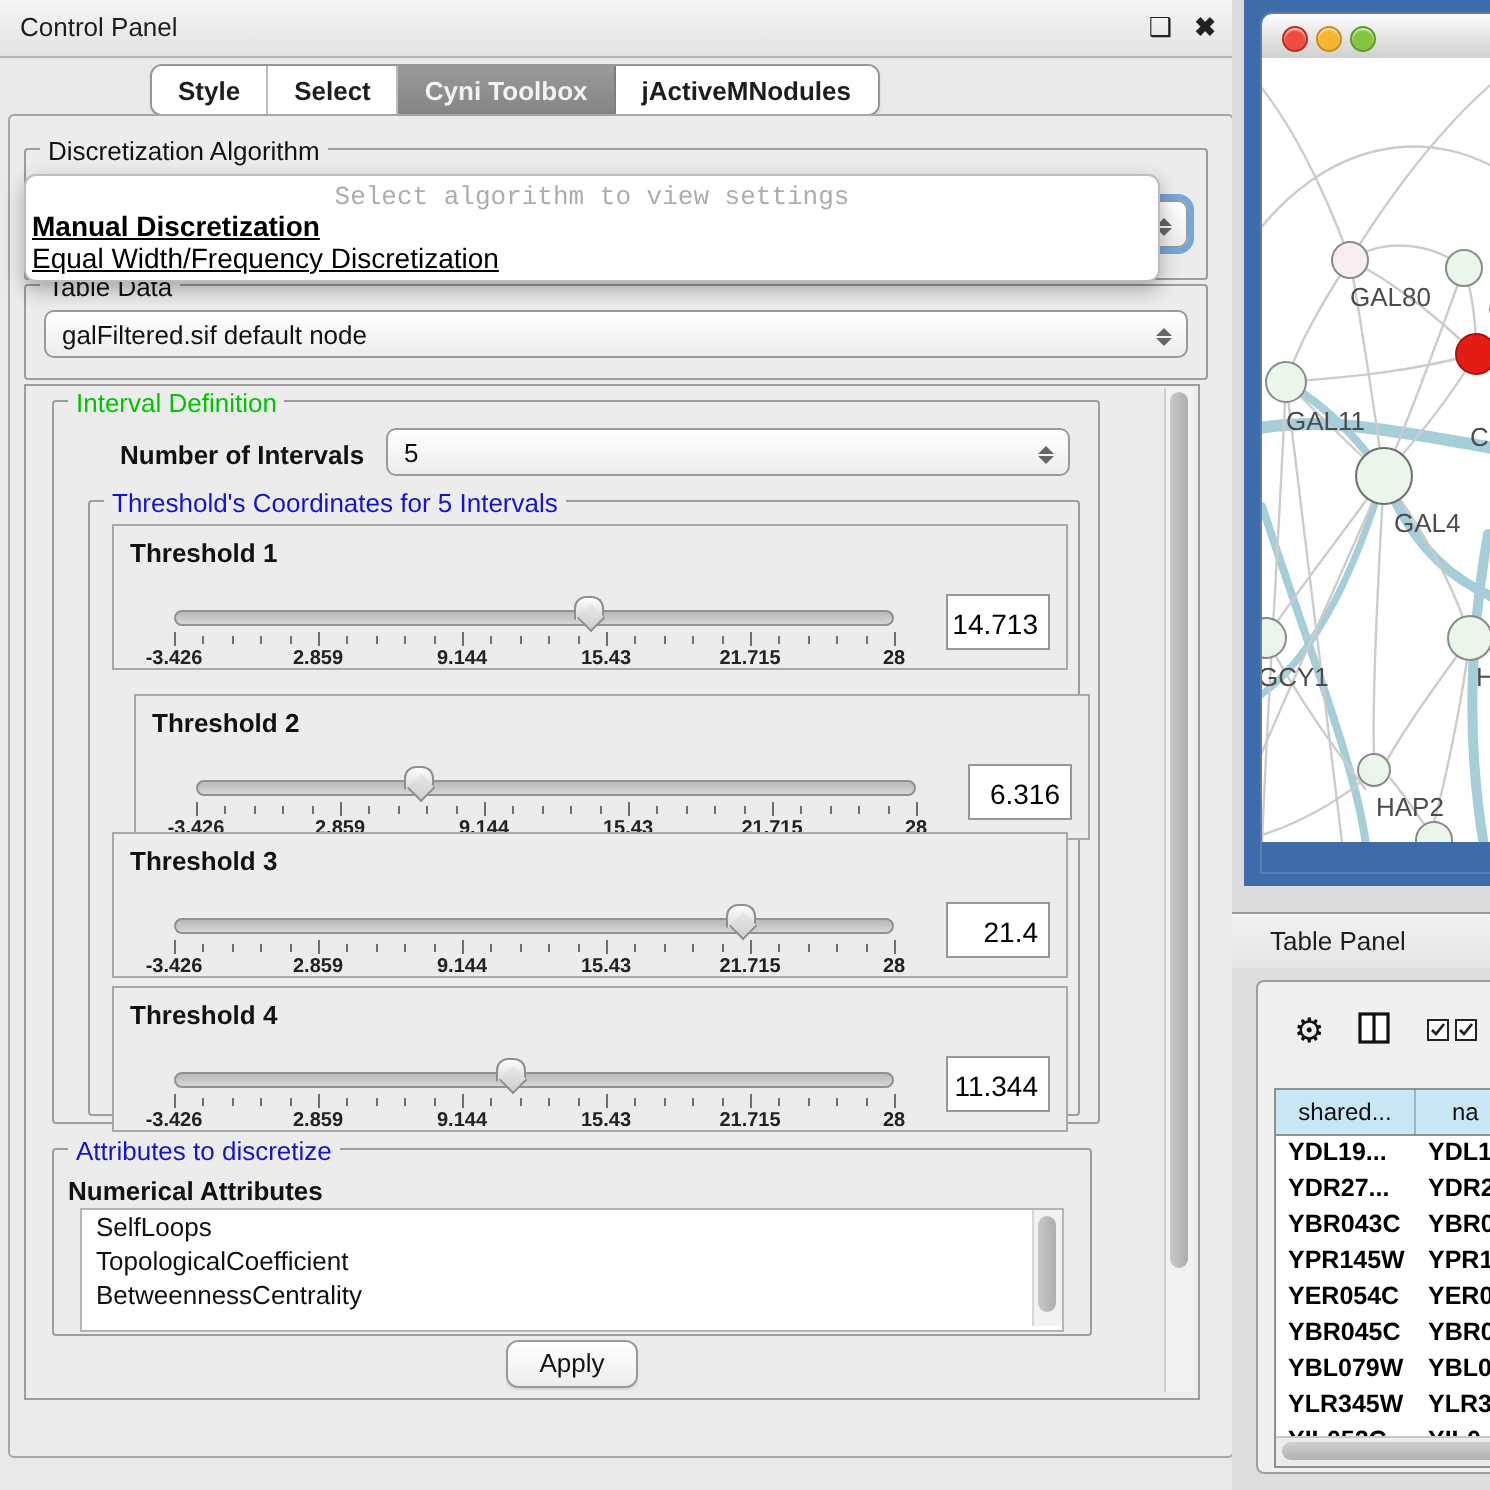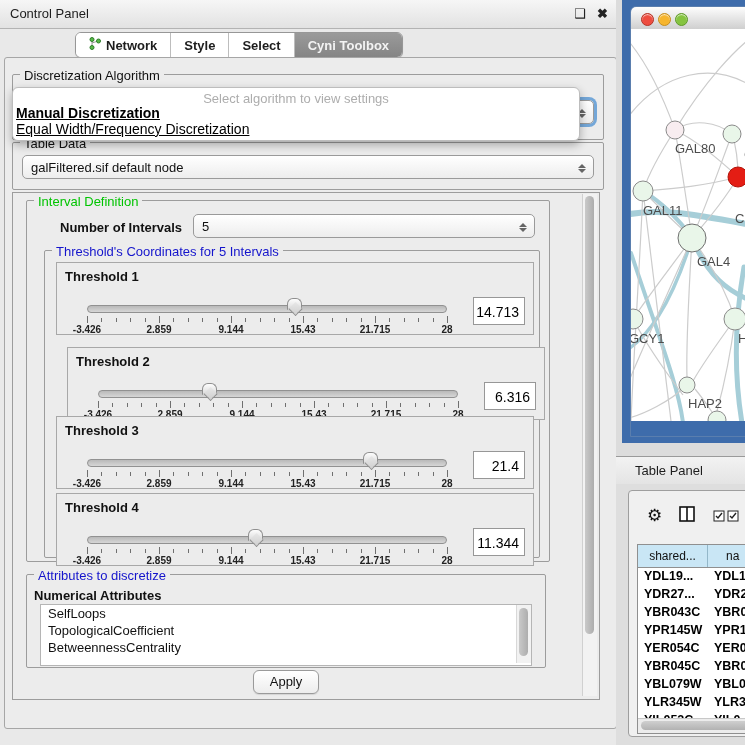--- a/index.html
+++ b/index.html
@@ -25,21 +25,21 @@
   .gl-blue{color:#1414cc;}
 
   .combo{position:absolute;height:24px;background:linear-gradient(#ffffff,#ededed);border:1px solid #9a9a9a;border-radius:5px;font-size:13px;color:#111;line-height:24px;padding-left:8px;box-sizing:border-box;}
   .combo .stepper{position:absolute;right:7px;top:4px;width:9px;height:16px;display:flex;flex-direction:column;align-items:center;justify-content:center;gap:1px;color:#555;}
   .combo .stepper b{width:0;height:0;border-left:4px solid transparent;border-right:4px solid transparent;}
   .combo .stepper .up{border-bottom:4px solid #666;}
   .combo .stepper .dn{border-top:4px solid #666;}
   .focusring{box-shadow:0 0 0 3px #74a7d8;}
 
   .popup{left:12px;top:87px;width:566px;height:52px;background:#fff;border:1px solid #bdbdbd;border-radius:6px;box-shadow:0 4px 10px rgba(0,0,0,.3);z-index:30;}
-  .popup .hdr{position:absolute;left:0;right:0;top:3px;text-align:center;color:#adadad;font-size:13px;}
+  .popup .hdr{position:absolute;left:0;right:0;top:3px;text-align:center;color:#adadad;font-size:13px;font-family:Liberation Mono, monospace;}
   .popup .it{position:absolute;left:3px;font-size:14px;color:#000;white-space:nowrap;text-decoration:underline;}
 
   .scrollpane{left:12px;top:192px;width:586px;height:506px;border:1px solid #9c9c9c;background:#ececec;}
   .vscroll{position:absolute;width:14px;background:#f2f2f2;border-left:1px solid #d0d0d0;}
   .vthumb{position:absolute;left:2px;width:9px;background:linear-gradient(90deg,#c9c9c9,#adadad);border-radius:5px;}
 
   .bold-label{position:absolute;font-size:13px;font-weight:bold;color:#111;white-space:nowrap;}
 
   .trow{position:absolute;left:56px;width:476px;height:71px;border:1px solid #a8a8a8;background:#ececec;}
   .trow .tlabel{position:absolute;left:8px;top:6px;font-size:13px;font-weight:bold;color:#111;}
@@ -86,39 +86,30 @@
 <div id="app">
 
   <div class="abs titlebar">
     <span class="title">Control Panel</span>
     <span class="win-ico" style="right:34px;">❑</span>
     <span class="win-ico" style="right:12px;font-weight:bold;">✖</span>
   </div>
 
   <div class="seg" style="left:75px;top:32px;">
     <div class="sg">
-      <span>
-        <svg width="12" height="13" viewBox="0 0 12 13">
-            <line x1="3" y1="3" x2="3" y2="10" stroke="#9a9a9a"></line>
-            <line x1="3" y1="6" x2="9" y2="4" stroke="#9a9a9a"></line>
-            <circle cx="3" cy="2.5" r="2" fill="#57b947" stroke="#2e7d29"></circle>
-            <circle cx="3" cy="10.5" r="2" fill="#57b947" stroke="#2e7d29"></circle>
-            <circle cx="9.5" cy="4" r="2" fill="#57b947" stroke="#2e7d29"></circle>
-          </svg>
-      </span>
-      <span>Network</span>
-    </div>
-    <div class="sg">
         <span>Style</span>
       </div>
     <div class="sg">
         <span>Select</span>
       </div>
     <div class="sg sel">
         <span>Cyni Toolbox</span>
+      </div>
+    <div class="sg">
+        <span>jActiveMNodules</span>
       </div>
   </div>
 
   <div class="abs mainpanel"></div>
 
   <div class="abs group" style="left:12px;top:74px;width:590px;height:64px;"></div>
   <div class="abs group-label" style="left:20px;top:68px;">Discretization Algorithm</div>
   <div class="abs combo focusring" style="left:22px;top:100px;width:572px;">
     <span class="stepper">
         <b class="up"></b>

